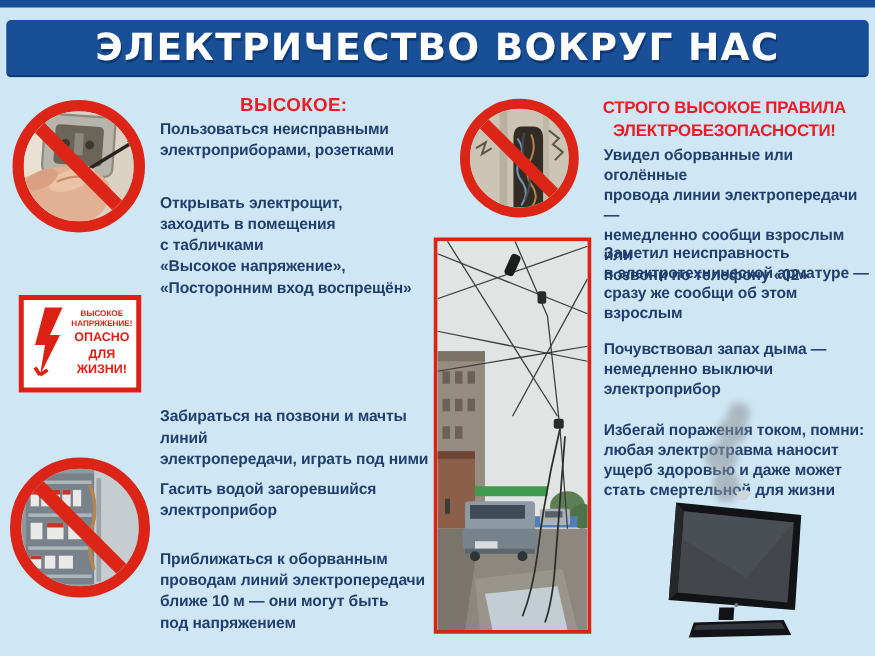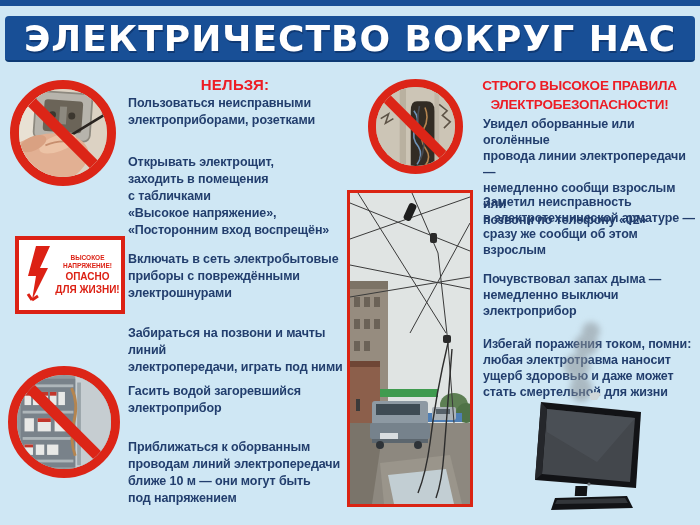--- a/index.html
+++ b/index.html
@@ -3,40 +3,40 @@
 <meta charset="utf-8">
 <style>
   html,body{margin:0;padding:0;}
   .poster{position:relative;width:700px;height:525px;background:#cfe7f4;overflow:hidden;
           font-family:"Liberation Sans",sans-serif;}
   
   .topstrip{position:absolute;left:0;top:0;width:700px;height:6px;background:#184f96;}
   .banner{position:absolute;left:5px;top:16px;width:690px;height:44px;background:#184f96;
           border-radius:4px;display:flex;align-items:center;justify-content:center;
           border-bottom:2px solid #0d3a74;}
-  .banner h1{margin:16px;color:#ffffff;font-size:36px;font-weight:bold;letter-spacing:1px;
+  .banner h1{margin:16px;color:#ffffff;font-size:30px;font-weight:bold;letter-spacing:1px;
              font-family:"DejaVu Sans","Liberation Sans",sans-serif;
              text-shadow:1px 2px 0 rgba(10,40,90,.55);text-align:center;}
   
   .hdr{position:absolute;color:#ed1c24;font-weight:bold;text-align:center;white-space:pre-line;}
   .hdr-left{left:120px;top:76px;width:230px;font-size:15px;letter-spacing:.3px;}
   .hdr-right{left:462px;top:76px;width:235px;font-size:13.5px;line-height:19px;letter-spacing:-.2px;}
   
   .item{position:absolute;color:#223e6d;font-weight:bold;font-size:12.5px;line-height:17px;
         white-space:pre-line;letter-spacing:-.1px;}
   .item.l{left:128px;width:226px;}
   .item.r{left:483px;width:214px;line-height:16px;}
   
   .pcircle{position:absolute;border-radius:50%;border:9px solid #dc2517;overflow:hidden;
            box-sizing:border-box;background:#cfc8ba;}
   .pcircle svg{position:absolute;left:0;top:0;width:100%;height:100%;}
   .slash{position:absolute;left:-25%;top:50%;width:150%;height:11px;margin-top:-5px;
          background:#dc2517;transform:rotate(45deg);}
   
-  .sign{position:absolute;left:15px;top:236px;width:110px;height:78px;background:#ffffff;
+  .sign{position:absolute;left:15px;top:236px;width:98px;height:78px;background:#ffffff;
         border:4px solid #dc2114;box-sizing:border-box;display:flex;align-items:center;}
   .sign .bolt{width:32px;height:62px;flex:0 0 32px;margin-left:3px;}
   .sign .stxt{flex:1;text-align:center;color:#dc2114;font-weight:bold;line-height:1;}
   .sign .s-small{font-size:6.5px;line-height:8px;}
   .sign .s-big{font-size:10px;line-height:12px;margin-top:1px;}
   
   .photo{position:absolute;left:347px;top:190px;width:126px;height:317px;box-sizing:border-box;
          border:3px solid #da2413;background:#e1e5e4;}
   .photo svg{display:block;width:120px;height:311px;}
   
@@ -48,32 +48,29 @@
 <body>
 
 <div class="poster">
 
   <div class="topstrip"></div>
 
   <div class="banner">
     <h1>ЭЛЕКТРИЧЕСТВО ВОКРУГ НАС</h1>
   </div>
 
-  <div class="hdr hdr-left">НЕЛЬЗЯ:</div>
+  <div class="hdr hdr-left">ВЫСОКОЕ:</div>
 
   <div class="item l" style="top:95px">Пользоваться неисправными
 электроприборами, розетками</div>
   <div class="item l" style="top:154px">Открывать электрощит,
 заходить в помещения
 с табличками
 «Высокое напряжение»,
 «Посторонним вход воспрещён»</div>
-  <div class="item l" style="top:251px">Включать в сеть электробытовые
-приборы с повреждёнными
-электрошнурами</div>
   <div class="item l" style="top:325px">Забираться на позвони и мачты линий
 электропередачи, играть под ними</div>
   <div class="item l" style="top:383px">Гасить водой загоревшийся
 электроприбор</div>
   <div class="item l" style="top:439px">Приближаться к оборванным
 проводам линий электропередачи
 ближе 10 м — они могут быть
 под напряжением</div>
 
   <div class="pcircle" style="left:10px;top:80px;width:106px;height:106px;">

